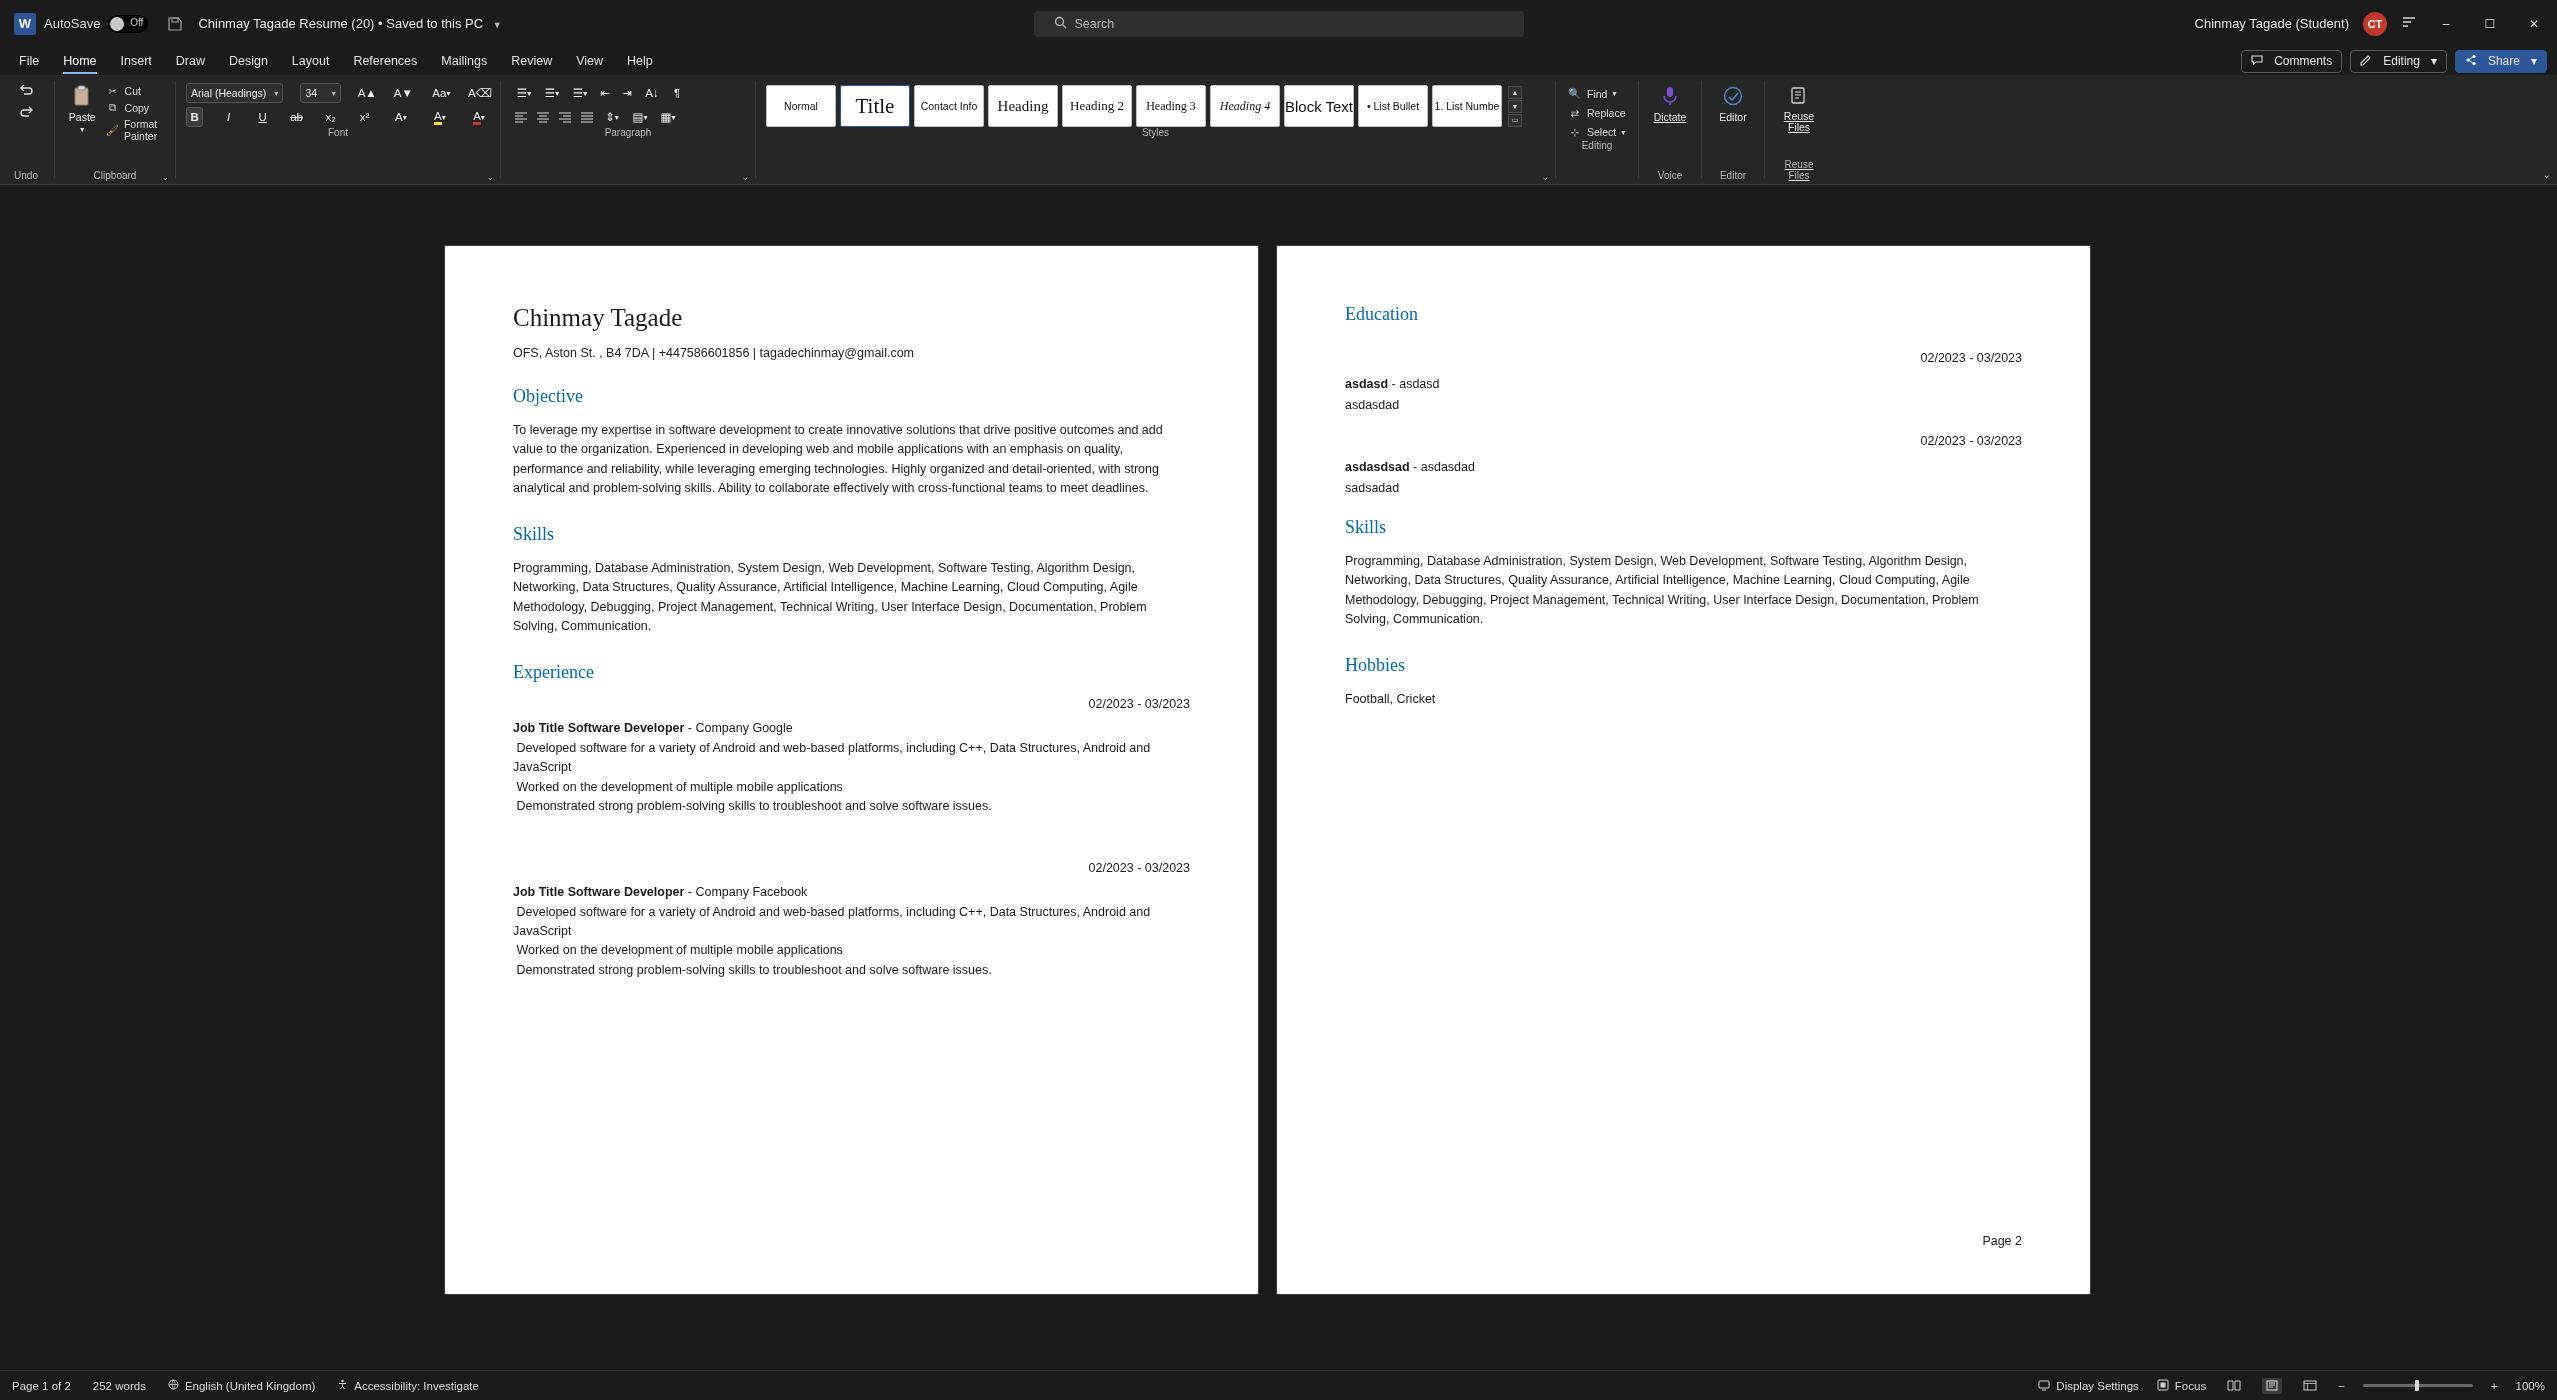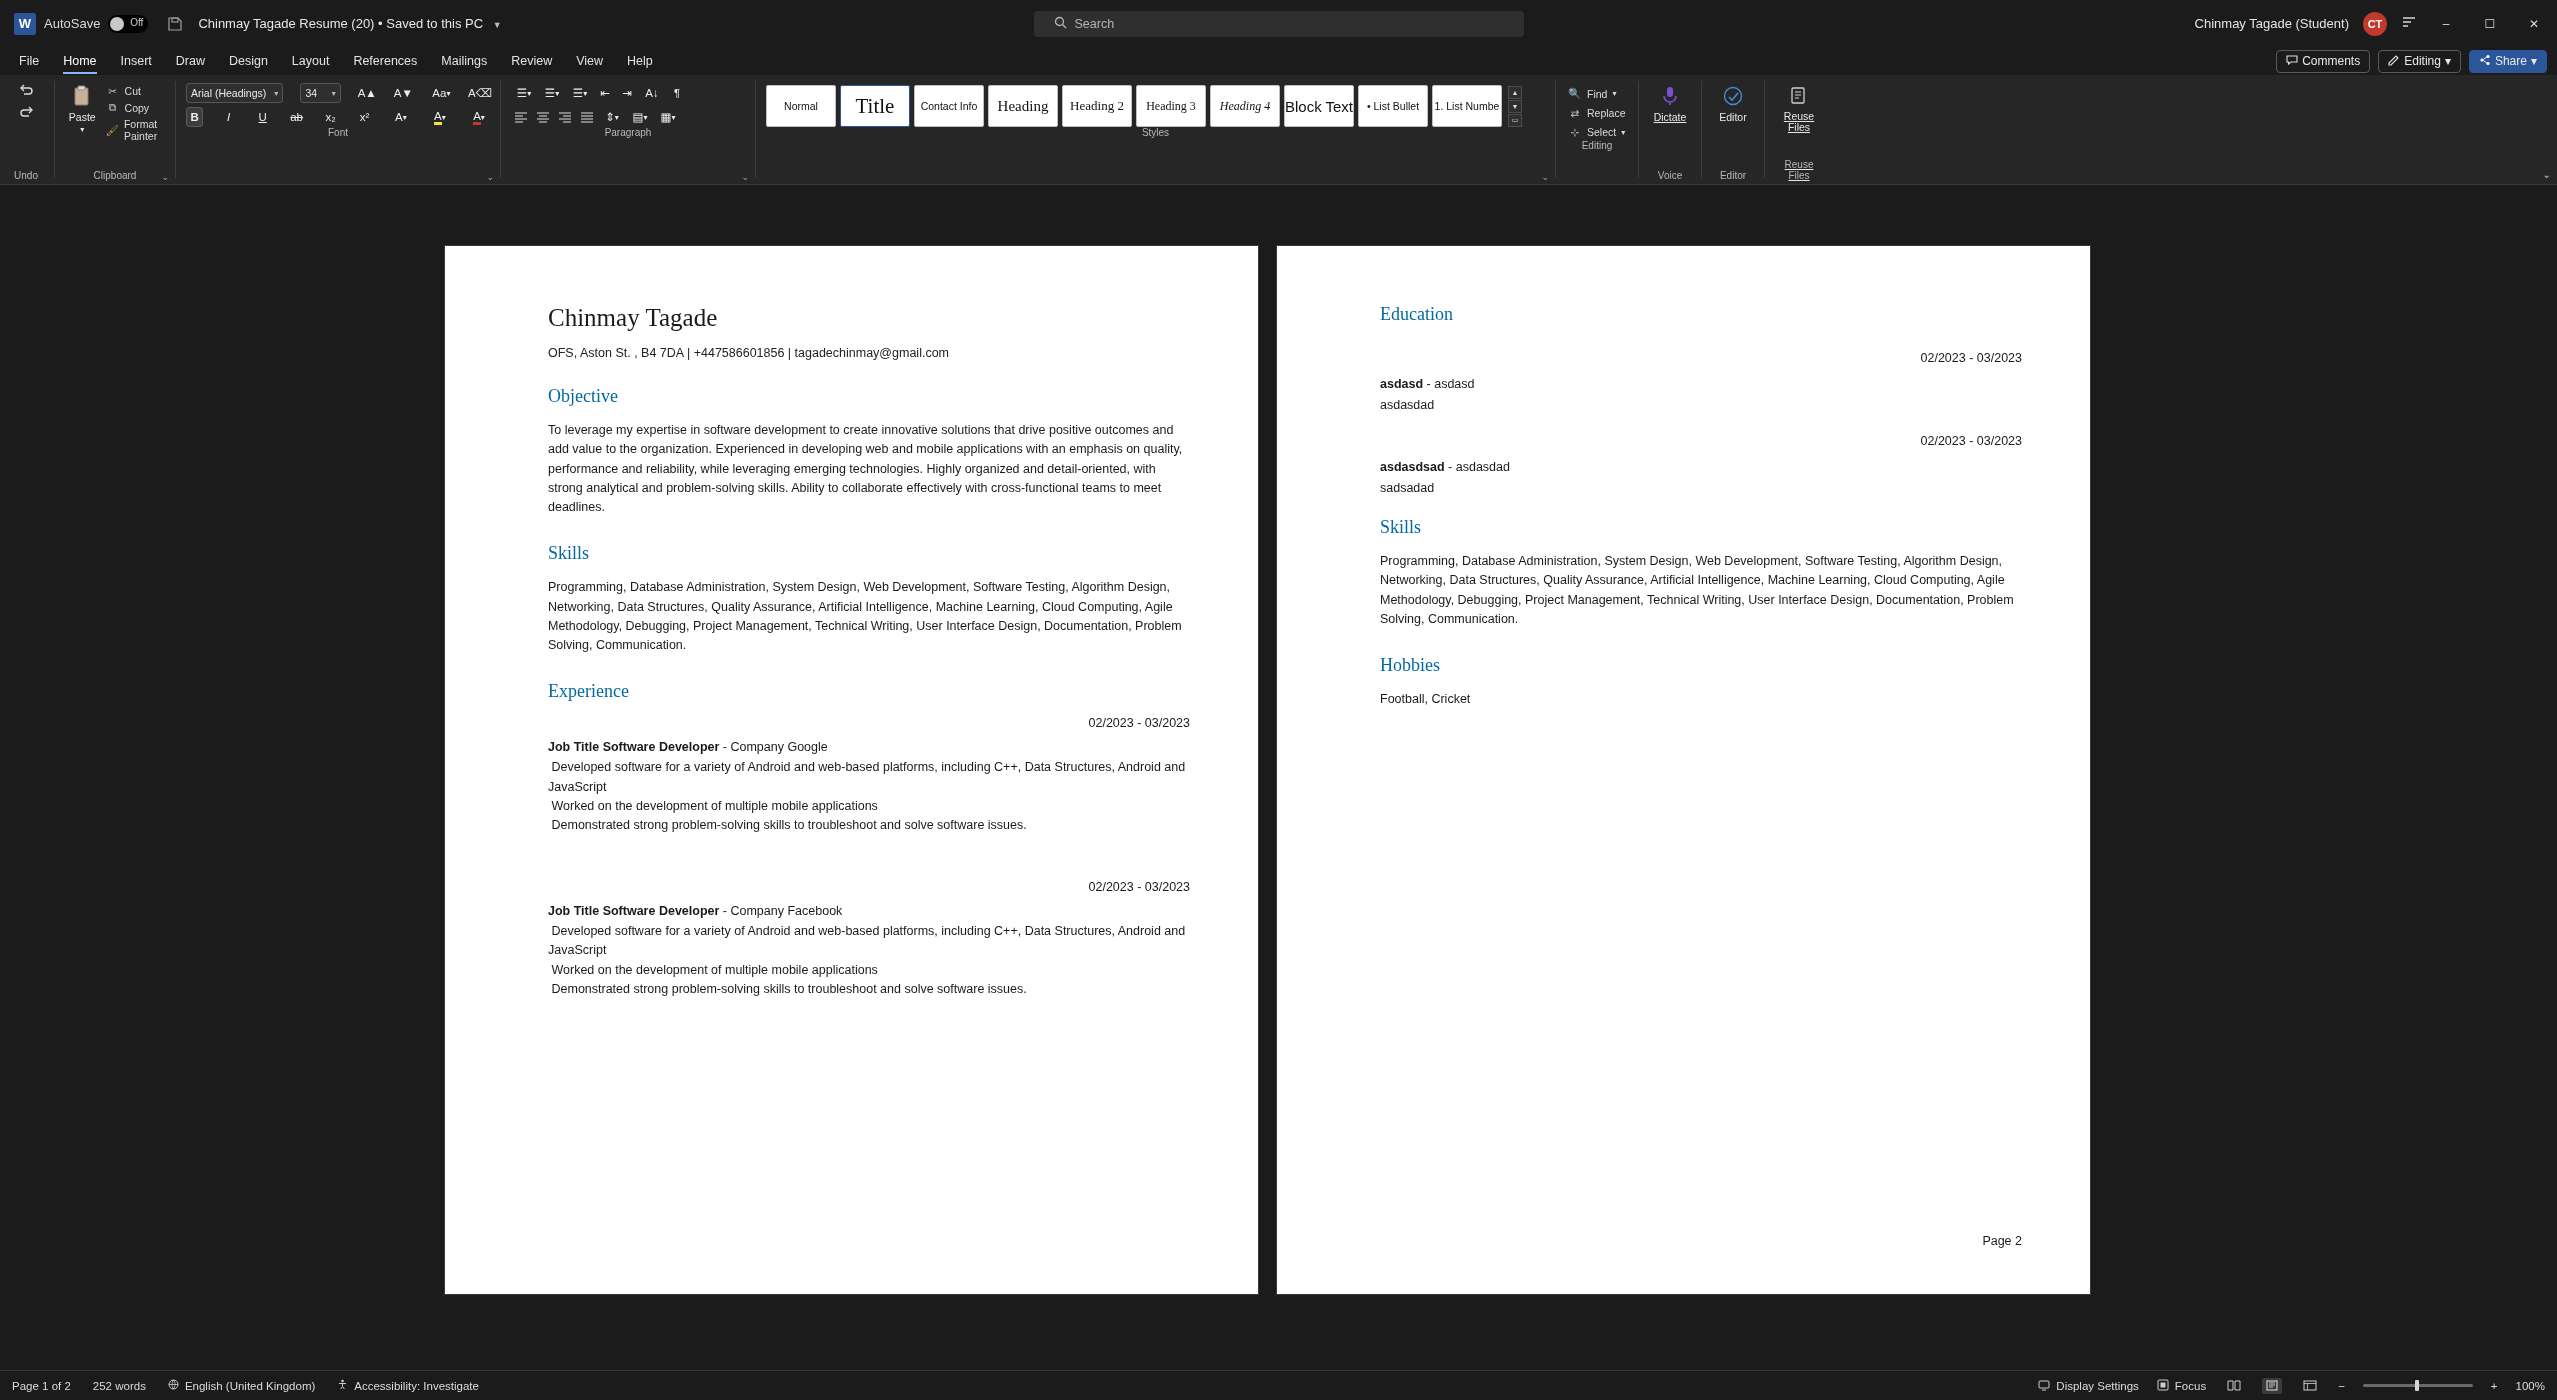--- a/index.html
+++ b/index.html
@@ -66,21 +66,21 @@
   .tab {
     font-size:12.5px; color:#e3e3e3; padding: 4px 11px; border-radius:4px;
   }
   .tab.active { color:#fff; position:relative; }
   .tab.active:after {
     content:""; position:absolute; left:11px; right:11px; bottom:-2px; height:2px; background:#8ab4f8;
   }
   .tabs-right { margin-left:auto; display:flex; align-items:center; gap:8px; padding-right:10px;}
   .pill {
     border:1px solid #5a5a5a; border-radius:4px; padding:3px 9px;
-    font-size:12px; display:flex; align-items:center; gap:4px; color:#e8e8e8;
+    font-size:12px; display:flex; align-items:center; gap:11px; color:#e8e8e8;
   }
   .pill.share { background:#2b579a; border-color:#2b579a; }
 
   
   .ribbon {
     height: 110px; background:#262626; display:flex; position:relative;
     border-bottom:1px solid #3a3a3a;
   }
   .grp { position:relative; padding: 4px 8px 0 8px; display:flex; flex-direction:column; }
   .grp .body { flex:1; display:flex; align-items:flex-start; gap:4px; }
@@ -144,21 +144,21 @@
     position:absolute; right:6px; bottom:4px; font-size:10px; color:#c9c9c9;
   }
 
   
   .canvas {
     position:absolute; top:185px; left:0; right:0; bottom:57px;
     background:#1b1b1b; overflow:hidden;
   }
   .page {
     position:absolute; top:60px; width:815px; height:1050px;
-    background:#fff; color:#000; border:1px solid #3a3a3a;padding-left:35px;
+    background:#fff; color:#000; border:1px solid #3a3a3a;
   }
   #page1 { left:444px; }
   #page2 { left:1276px; }
   .pg-inner { padding: 58px 68px; font-family:"Liberation Sans", sans-serif; }
   .r-name {
     font-family:"Liberation Serif", serif; font-size:25px; color:#1a1a1a; margin-bottom:14px;
   }
   .r-contact { font-size:12.5px; color:#222; margin-bottom:26px; }
   .r-h {
     font-family:"Liberation Serif", serif; font-size:18px; color:#0369a1;

